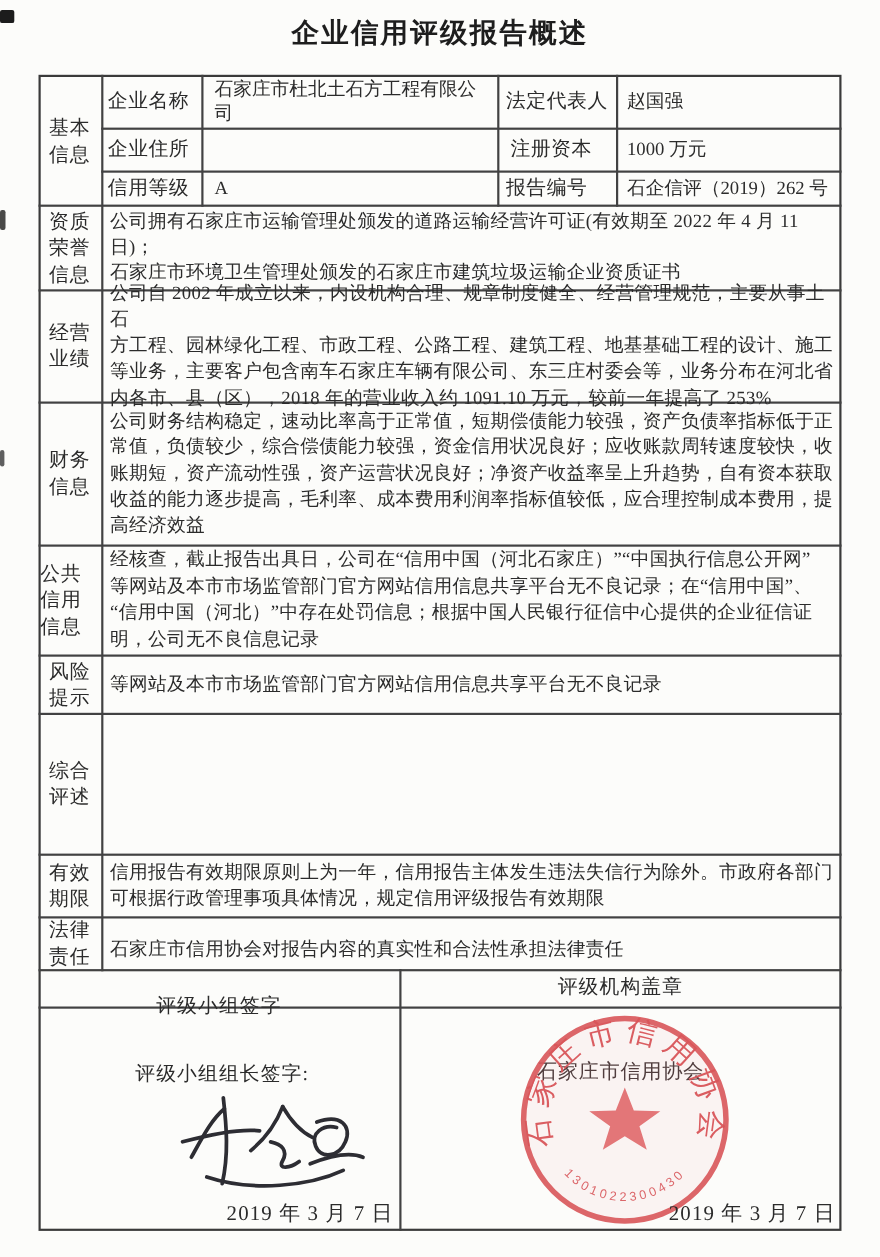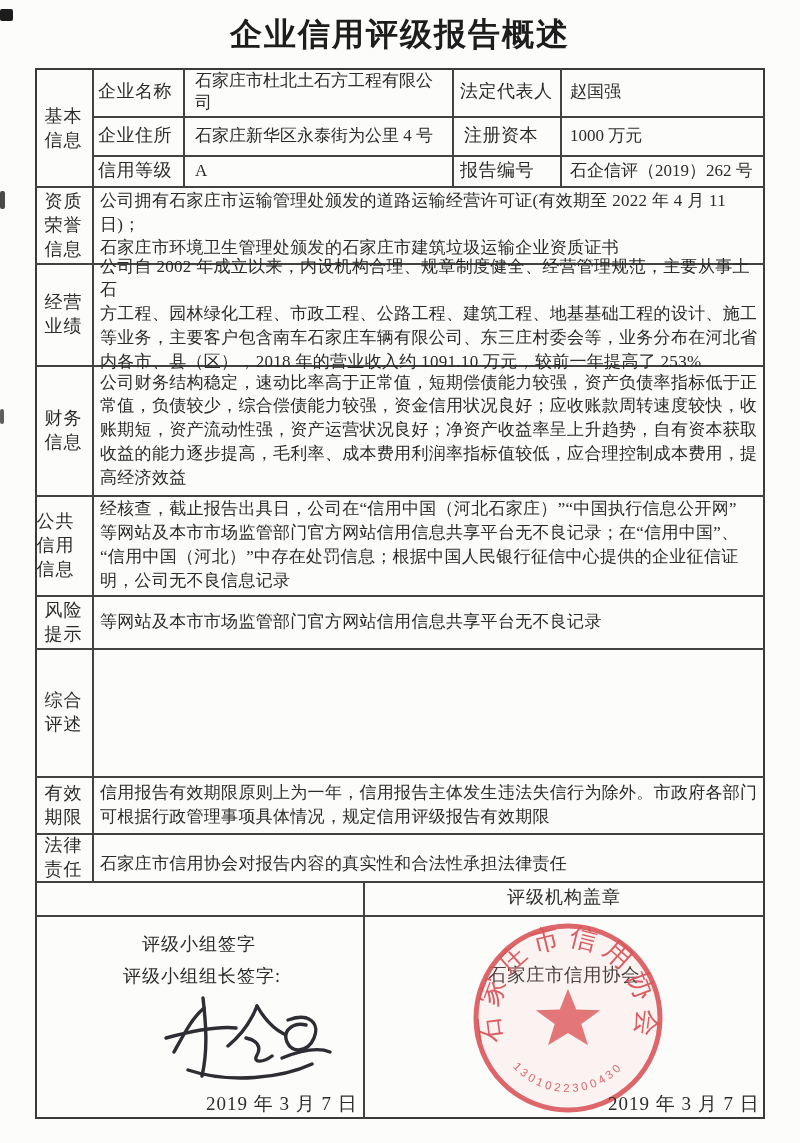--- a/index.html
+++ b/index.html
@@ -4,21 +4,21 @@
 <style>
   html,body{margin:0;padding:0;background:#e8e8e8;}
   .page{
     position:relative;width:800px;height:1143px;margin:0 auto;
     background:#fcfcfa;overflow:hidden;
     font-family:"Liberation Serif","DejaVu Serif",serif;
     color:#2b2b2b;
   }
   .title{
     position:absolute;left:0;top:13px;width:100%;text-align:center;
-    font-size:32px;font-weight:700;letter-spacing:2px;color:#1d1d1d;
+    font-size:25px;font-weight:700;letter-spacing:2px;color:#1d1d1d;
     white-space:pre-line;
   }
   
   .outer{position:absolute;left:35px;top:68px;width:730px;height:1051px;
     border:2px solid #3a3a3a;box-sizing:border-box;}
   .hline,.vline{position:absolute;background:#424242;}
   .hline{height:2px;}
   .vline{width:2px;}
   
   .box{position:absolute;box-sizing:border-box;white-space:pre-line;
@@ -72,21 +72,20 @@
   <div class="box ccenter rowlabel" style="left:35px;top:68px;width:57px;height:120px;">基本
 信息</div>
 
   <div class="box vcenter fieldlabel" style="left:98px;top:68px;width:84px;height:48px;">企业名称</div>
   <div class="box vcenter fieldvalue" style="left:195px;top:68px;width:254px;height:48px;">石家庄市杜北土石方工程有限公
 司</div>
   <div class="box vcenter fieldlabel" style="left:460px;top:68px;width:98px;height:48px;">法定代表人</div>
   <div class="box vcenter fieldvalue" style="left:570px;top:68px;width:192px;height:48px;">赵国强</div>
 
   <div class="box vcenter fieldlabel" style="left:98px;top:117px;width:84px;height:38px;">企业住所</div>
-  <div class="box vcenter fieldvalue" style="left:195px;top:117px;width:254px;height:38px;">石家庄新华区永泰街为公里 4 号</div>
   <div class="box vcenter fieldlabel" style="left:464px;top:117px;width:98px;height:38px;">注册资本</div>
   <div class="box vcenter fieldvalue" style="left:570px;top:117px;width:192px;height:38px;">1000 万元</div>
 
   <div class="box vcenter fieldlabel" style="left:98px;top:156px;width:84px;height:30px;">信用等级</div>
   <div class="box vcenter fieldvalue" style="left:195px;top:156px;width:254px;height:30px;">A</div>
   <div class="box vcenter fieldlabel" style="left:460px;top:156px;width:98px;height:30px;">报告编号</div>
   <div class="box vcenter fieldvalue" style="left:570px;top:156px;width:192px;height:30px;">石企信评（2019）262 号</div>
 
   <div class="box ccenter rowlabel" style="left:35px;top:186px;width:57px;height:77px;">资质
 荣誉
@@ -126,21 +125,21 @@
 
   <div class="box ccenter rowlabel" style="left:35px;top:776px;width:57px;height:57px;">有效
 期限</div>
   <div class="box vcenter content" style="left:100px;top:776px;width:662px;height:57px;">信用报告有效期限原则上为一年，信用报告主体发生违法失信行为除外。市政府各部门
 可根据行政管理事项具体情况，规定信用评级报告有效期限</div>
 
   <div class="box ccenter rowlabel" style="left:35px;top:833px;width:57px;height:48px;">法律
 责任</div>
   <div class="box vcenter content" style="left:100px;top:833px;width:662px;height:64px;font-family:Liberation Mono, monospace;">石家庄市信用协会对报告内容的真实性和合法性承担法律责任</div>
 
-  <div class="box ccenter fheader" style="left:35px;top:928px;width:328px;height:34px;">评级小组签字</div>
+  <div class="box ccenter fheader" style="left:35px;top:898px;width:328px;height:34px;">评级小组签字</div>
   <div class="box ccenter fheader" style="left:363px;top:881px;width:402px;height:34px;">评级机构盖章</div>
 
   <div class="box signlabel" style="left:123px;top:965px;width:230px;height:24px;">评级小组组长签字:</div>
 
   <svg class="signsvg" viewBox="0 0 180 92" fill="none">
     <g stroke="#2d2d33" stroke-width="3.4" stroke-linecap="round" fill="none">
       <path d="M14,60 C24,42 32,26 44,16"></path>
       <path d="M43,6 C46,32 48,58 42,84"></path>
       <path d="M6,46 C36,38 58,34 76,36"></path>
       <path d="M97,14 C90,32 80,44 68,54"></path>

